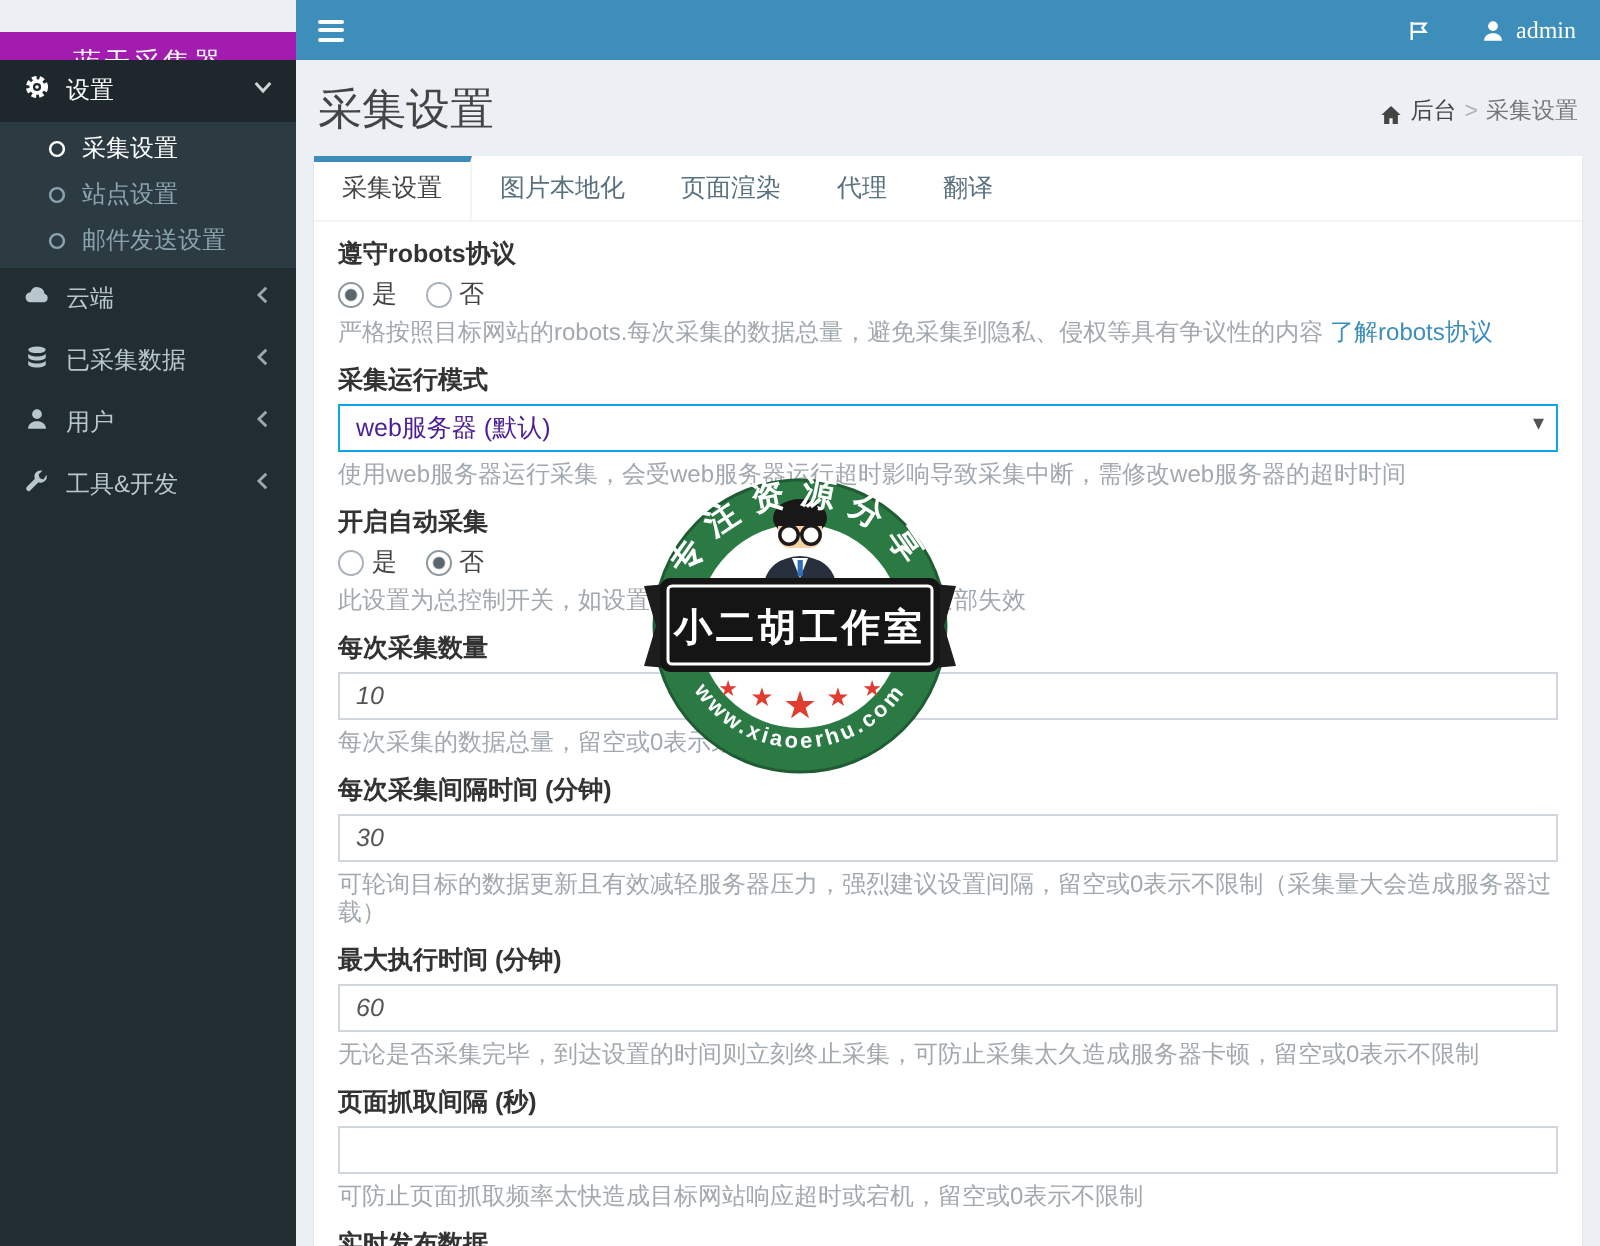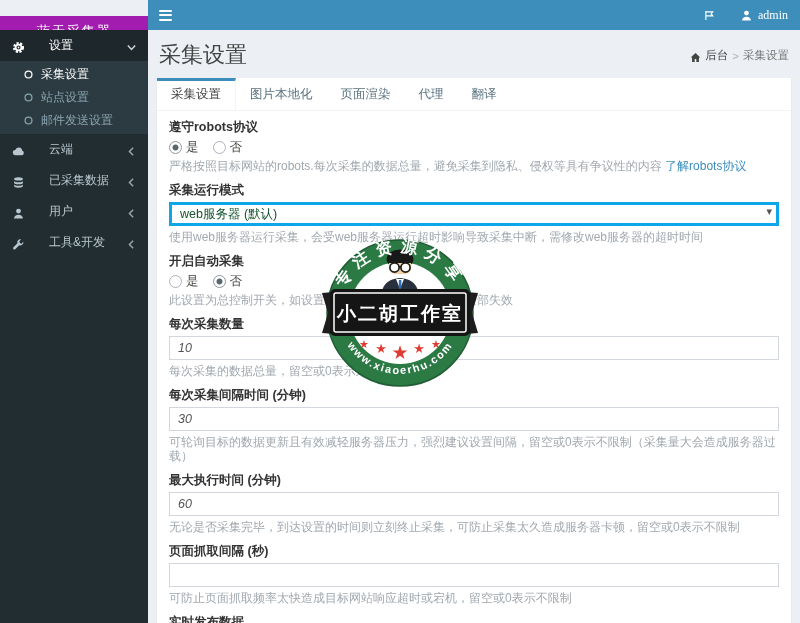--- a/index.html
+++ b/index.html
@@ -12,22 +12,22 @@
           display:flex;align-items:center;font-family:Liberation Serif, serif;}
   .hamburger{width:34px;height:30px;display:flex;flex-direction:column;justify-content:center;
              align-items:center;gap:2.5px;cursor:pointer;}
   .hamburger i{display:block;width:13px;height:2px;background:#fff;border-radius:1px;}
   .nav-right{margin-left:auto;display:flex;align-items:center;height:30px;}
   .nav-btn{color:#fff;display:flex;align-items:center;gap:5px;padding:0 12px;height:30px;
            font-size:12px;cursor:pointer;}
   .nav-btn svg{display:block;}
   
   .sidebar{position:absolute;left:0;top:30px;bottom:0;width:148px;background:#222d32;}
-  .side-item{display:flex;align-items:flex-end;color:#b8c7ce;font-size:12px;
-             padding:7px 10px 7px 12px;cursor:pointer;gap:16px;}
+  .side-item{display:flex;align-items:flex-start;color:#b8c7ce;font-size:12px;
+             padding:7px 10px 7px 12px;cursor:pointer;}
   .side-item.active{background:#1e282c;color:#fff;}
   .side-item .side-label{margin-left:8px;}
   .side-item .chev{margin-left:auto;opacity:.8;}
   .icn{display:inline-flex;width:13px;height:13px;flex:0 0 13px;align-items:center;justify-content:center;}
   .icn svg{width:13px;height:13px;display:block;}
   .submenu{background:#2c3b41;padding:2px 0;}
   .sub-item{display:flex;align-items:center;color:#8aa4af;font-size:12px;
             padding:3px 10px 3px 16px;cursor:pointer;}
   .sub-item.current{color:#fff;}
   .sub-item .icn{width:11px;height:11px;flex-basis:11px;}
@@ -55,21 +55,21 @@
   .radio-row{display:flex;align-items:center;gap:14px;height:16px;margin-bottom:1px;}
   .radio-opt{display:flex;align-items:center;font-size:12.5px;color:#444;cursor:pointer;}
   .radio-opt input{appearance:none;-webkit-appearance:none;width:13px;height:13px;margin:0 4px 0 0;
        border:1px solid #aab2bd;border-radius:50%;background:#fff;cursor:pointer;}
   .radio-opt input:checked{background:radial-gradient(circle,#5a676f 0 2.6px,#fff 3.4px);border-color:#8d979e;}
   .text-input{width:100%;box-sizing:border-box;height:24px;border:1px solid #d2d6de;
        padding:2px 8px;font-size:12.5px;color:#555;font-family:inherit;background:#fff;border-radius:0;font-style:italic;}
   .select-wrap{position:relative;}
   .select-wrap::after{content:"▾";position:absolute;right:7px;top:3px;font-size:11px;color:#555;pointer-events:none;}
   select{appearance:none;-webkit-appearance:none;width:100%;box-sizing:border-box;height:24px;
-       border:3px solid #0ea5e9;padding:2px 8px;font-size:12.5px;color:#14532d;font-family:inherit;
+       border:1px solid #0ea5e9;padding:2px 8px;font-size:12.5px;color:#4c1d95;font-family:inherit;
        background:#fff;border-radius:0;cursor:pointer;}
   .help{font-size:12px;line-height:14px;color:#a1a8ae;margin:4px 0 10px;}
   .help a{color:#3c8dbc;text-decoration:none;cursor:pointer;}
   
   .watermark{position:absolute;left:320px;top:233px;width:160px;height:160px;pointer-events:none;z-index:40;}
 </style>
 </head>
 <body>
 
 <div class="logo">蓝天采集器</div>

